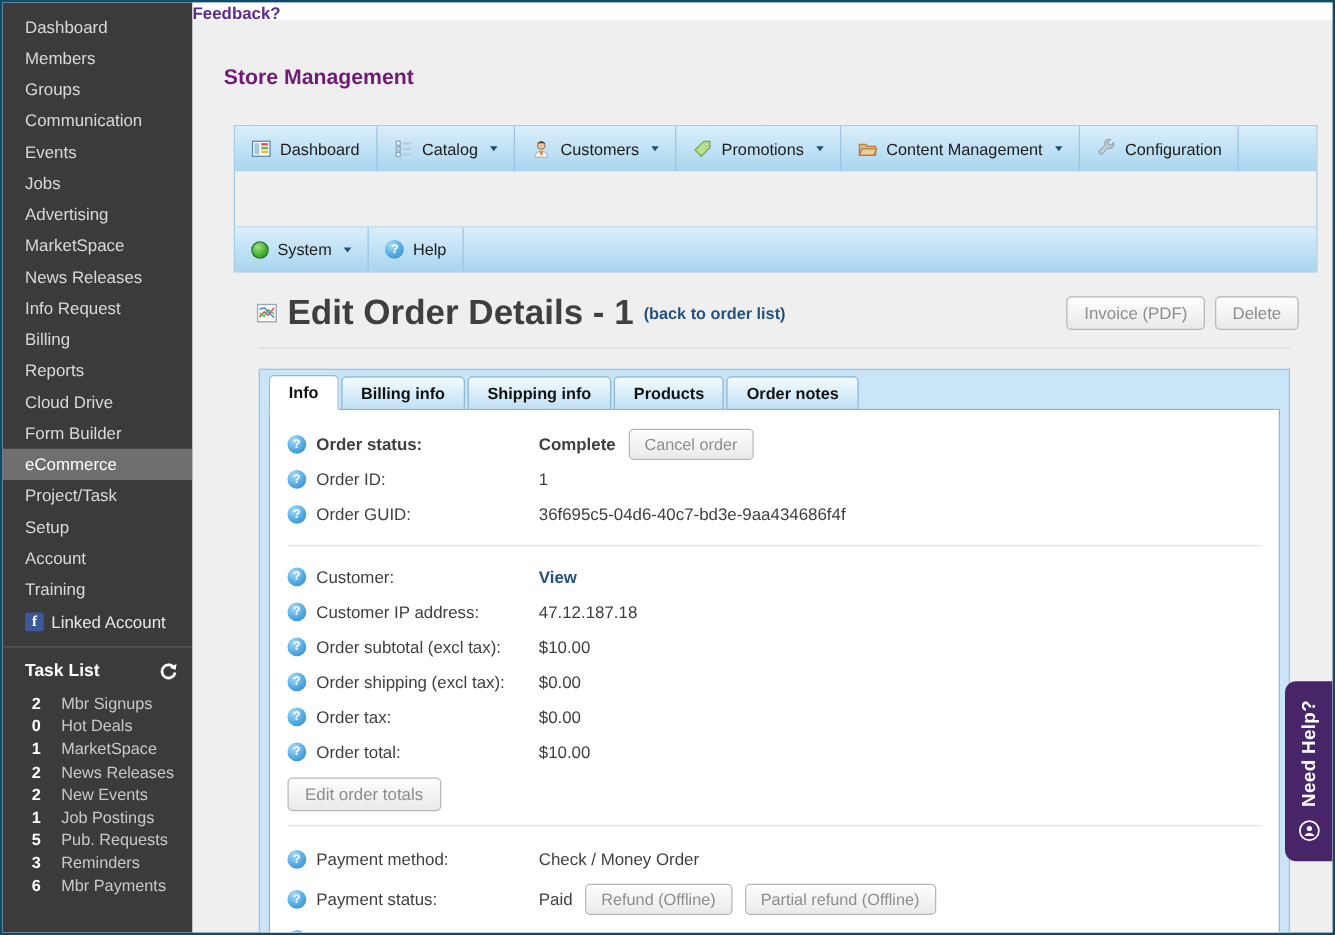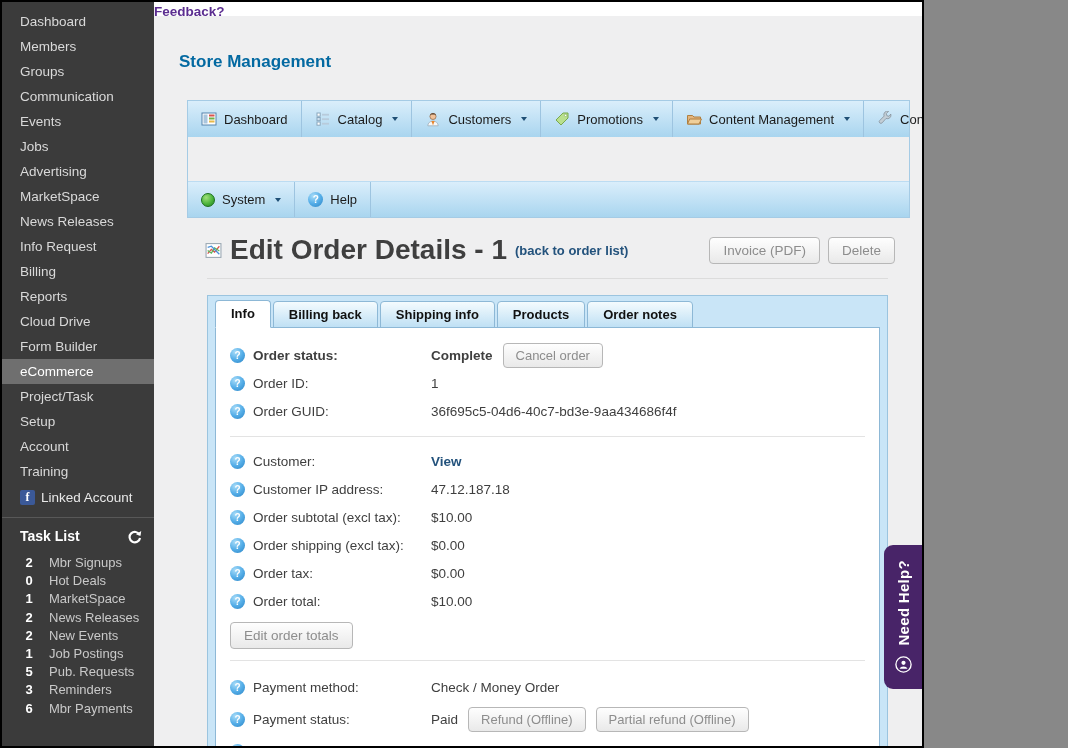--- a/index.html
+++ b/index.html
@@ -1,17 +1,17 @@
 <!DOCTYPE html>
 <html><head>
 <meta charset="utf-8">
 <style>
   * { margin:0; padding:0; box-sizing:border-box; }
   body { font-family:"Liberation Sans", sans-serif; background:#888; }
-  .screen { position:relative; width:924px; height:748px; border:2px solid #000000;
+  .screen { position:relative; width:1068px; height:748px; border:2px solid #0c4a6e;
             background:#efeff0; overflow:hidden; }
 
   
   .sidebar { position:absolute; left:0; top:0; bottom:0; width:152px; background:#3b3b3b; }
   .side-menu { padding-top:7px; }
   .side-item { height:25px; line-height:25px; padding-left:18px; font-size:13.5px;
                color:#d9d9d9; cursor:pointer; white-space:nowrap; }
   .side-item.active { background:#6f6f6f; color:#ffffff; }
   .side-item.orange { background:#f16c21; color:#ffffff; }
   .side-item.linked { display:flex; align-items:center; gap:6px; height:27px; color:#e8e8e8; }
@@ -25,21 +25,21 @@
   .refresh { cursor:pointer; display:inline-flex; }
   .task-item { display:flex; gap:0; font-size:13px; line-height:18.2px; cursor:pointer; }
   .tcount { width:18px; text-align:center; color:#ffffff; font-weight:bold; flex:0 0 18px; }
   .tlabel { color:#c9c9c9; margin-left:11px; white-space:nowrap; }
 
   
   .main { position:absolute; left:152px; right:0; top:0; bottom:0; background:#efeff0; overflow:hidden; }
   .top-strip { height:14px; background:#ffffff; text-align:left; padding-right:30px; overflow:hidden; }
   .feedback { display:inline-block; margin-top:-3px; color:#5b2d90; font-weight:bold; font-size:13.5px;
               text-decoration:none; cursor:pointer; }
-  .store-title { font-size:17px; font-weight:bold; color:#0369a1; margin:36px 0 0 25px; }
+  .store-title { font-size:17px; font-weight:bold; color:#701a75; margin:36px 0 0 25px; }
 
   .topnav { margin:28px 12px 0 33px; border:1px solid #a5cbe5; }
   .nav-row { display:flex; height:36px; background:linear-gradient(#daeefb, #a9d5ef); }
   .nav-row + .nav-row { border-top:1px solid #bcdcf2;margin-top:44px; }
   .nav-item { display:flex; align-items:center; gap:7px; padding:0 13px; font-size:13px;
               color:#1b1b1b; border-right:1px solid #9dc4e0; cursor:pointer; white-space:nowrap; }
   .nicon { flex:0 0 auto; }
   .caret { width:0; height:0; border-left:3.5px solid transparent; border-right:3.5px solid transparent;
            border-top:4px solid #1f4f75; margin-left:3px; }
   .dot-green { width:14px; height:14px; border-radius:50%;
@@ -262,21 +262,21 @@
       <div class="spacer"></div>
       <button class="btn">Invoice (PDF)</button>
       <button class="btn">Delete</button>
     </div>
 
     <div class="hdr-divider"></div>
 
     <section class="panel">
       <div class="tabs">
         <div class="tab active">Info</div>
-        <div class="tab">Billing back</div>
+        <div class="tab">Billing info</div>
         <div class="tab">Shipping info</div>
         <div class="tab">Products</div>
         <div class="tab">Order notes</div>
       </div>
 
       <div class="panel-content">
 
         <div class="frow">
           <span class="qicon">?</span>
           <span class="flabel bold">Order status:</span>

